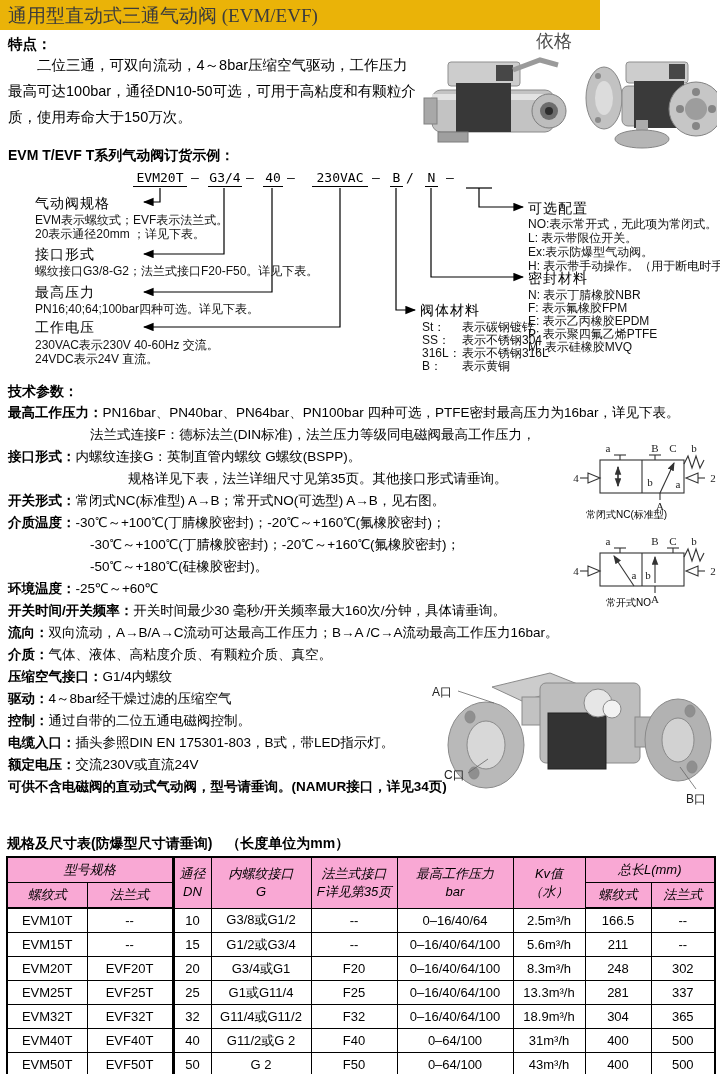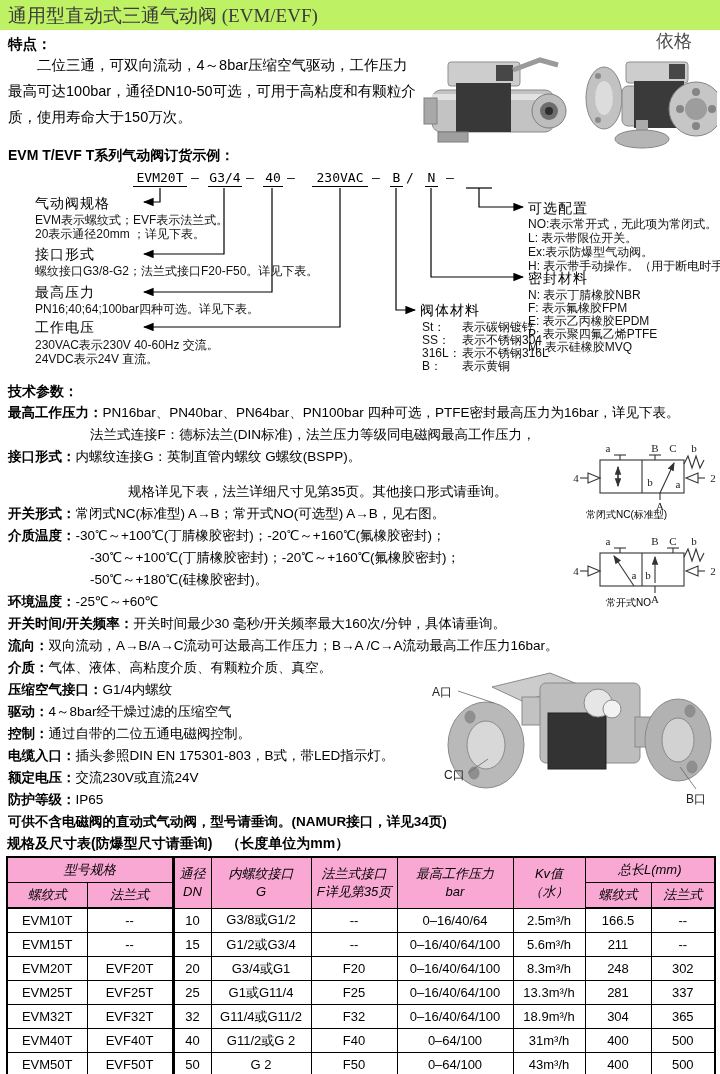--- a/index.html
+++ b/index.html
@@ -1,21 +1,21 @@
 <!DOCTYPE html>
 <html><head>
 <meta charset="utf-8">
 <style>
   html,body{margin:0;padding:0;background:#fff;}
   .page{position:relative;width:720px;height:1074px;background:#fff;overflow:hidden;
         font-family:"Liberation Sans",sans-serif;color:#000;}
   .abs{position:absolute;}
   .bold{font-weight:bold;}
   
-  .hdr{position:absolute;left:0;top:0;width:720px;height:30px;background:#bef264;}
+  .hdr{position:absolute;left:0;top:0;width:600px;height:30px;background:#eab308;}
   .hdr-title{position:absolute;left:8px;top:3px;font-family:"Liberation Serif",serif;
              font-size:19px;color:#3c3c3c;}
   .hdr-brand{position:absolute;right:28px;top:4px;font-family:"Liberation Serif",serif;
              font-size:18px;color:#4a4a4a;margin-top:25px;}
   
   .feat-h{position:absolute;left:8px;top:35px;font-size:14.5px;font-weight:bold;}
   .feat-p{position:absolute;left:8px;top:52px;width:412px;font-size:14.5px;line-height:26px;
           text-indent:2em;}
   
   .ord-h{position:absolute;left:8px;top:147px;font-size:14px;font-weight:bold;}
@@ -26,21 +26,21 @@
   .g-title{position:absolute;font-size:14px;letter-spacing:1px;}
   .g-line{position:absolute;font-size:12px;color:#111;white-space:nowrap;}
   .kv-k{display:inline-block;width:40px;}
   .order-svg{position:absolute;left:0;top:160px;pointer-events:none;}
   
   .tech{position:absolute;left:8px;top:383px;width:708px;}
   .tech-h{font-size:14px;font-weight:bold;height:19px;}
   .tl{font-size:13.5px;line-height:22px;height:22px;white-space:nowrap;}
   .tl b{font-weight:bold;}
   .ind1{padding-left:82px;}
-  .ind2{padding-left:120px;margin-top:13px;}
+  .ind2{padding-left:120px;}
   
   .sch{position:absolute;left:572px;width:148px;height:70px;}
   .sch-cap{position:absolute;font-size:10px;white-space:nowrap;}
   
   .cut-lab{position:absolute;font-size:12px;color:#222;}
   
   .tbl-title{position:absolute;left:7px;top:835px;font-size:14px;font-weight:bold;}
   table.spec{position:absolute;left:6px;top:856px;width:708px;border-collapse:collapse;
              table-layout:fixed;font-size:13px;}
   table.spec th,table.spec td{border:1px solid #000;text-align:center;padding:1px 2px;
@@ -175,21 +175,20 @@
     <div class="tl ind1"><span>-50℃～+180℃(硅橡胶密封)。</span></div>
     <div class="tl"><b>环境温度：</b><span>-25℃～+60℃</span></div>
     <div class="tl"><b>开关时间/开关频率：</b><span>开关时间最少30 毫秒/开关频率最大160次/分钟，具体请垂询。</span></div>
     <div class="tl"><b>流向：</b><span>双向流动，A→B/A→C流动可达最高工作压力；B→A /C→A流动最高工作压力16bar。</span></div>
     <div class="tl"><b>介质：</b><span>气体、液体、高粘度介质、有颗粒介质、真空。</span></div>
     <div class="tl"><b>压缩空气接口：</b><span>G1/4内螺纹</span></div>
     <div class="tl"><b>驱动：</b><span>4～8bar经干燥过滤的压缩空气</span></div>
     <div class="tl"><b>控制：</b><span>通过自带的二位五通电磁阀控制。</span></div>
     <div class="tl"><b>电缆入口：</b><span>插头参照DIN EN 175301-803，B式，带LED指示灯。</span></div>
     <div class="tl"><b>额定电压：</b><span>交流230V或直流24V</span></div>
-    <div class="tl"><b>防护等级：</b><span>IP65</span></div>
     <div class="tl bold"><span>可供不含电磁阀的直动式气动阀，型号请垂询。(NAMUR接口，详见34页)</span></div>
   </div>
 
   <svg class="sch" style="top:442px" viewBox="0 0 148 70">
     <defs>
         <marker id="ncah" markerWidth="8" markerHeight="7" refX="7" refY="3" orient="auto">
       <polygon points="0,0 8,3 0,6" fill="#333"></polygon>
         </marker>
       </defs>
     <g stroke="#333" stroke-width="1.1" fill="none">

